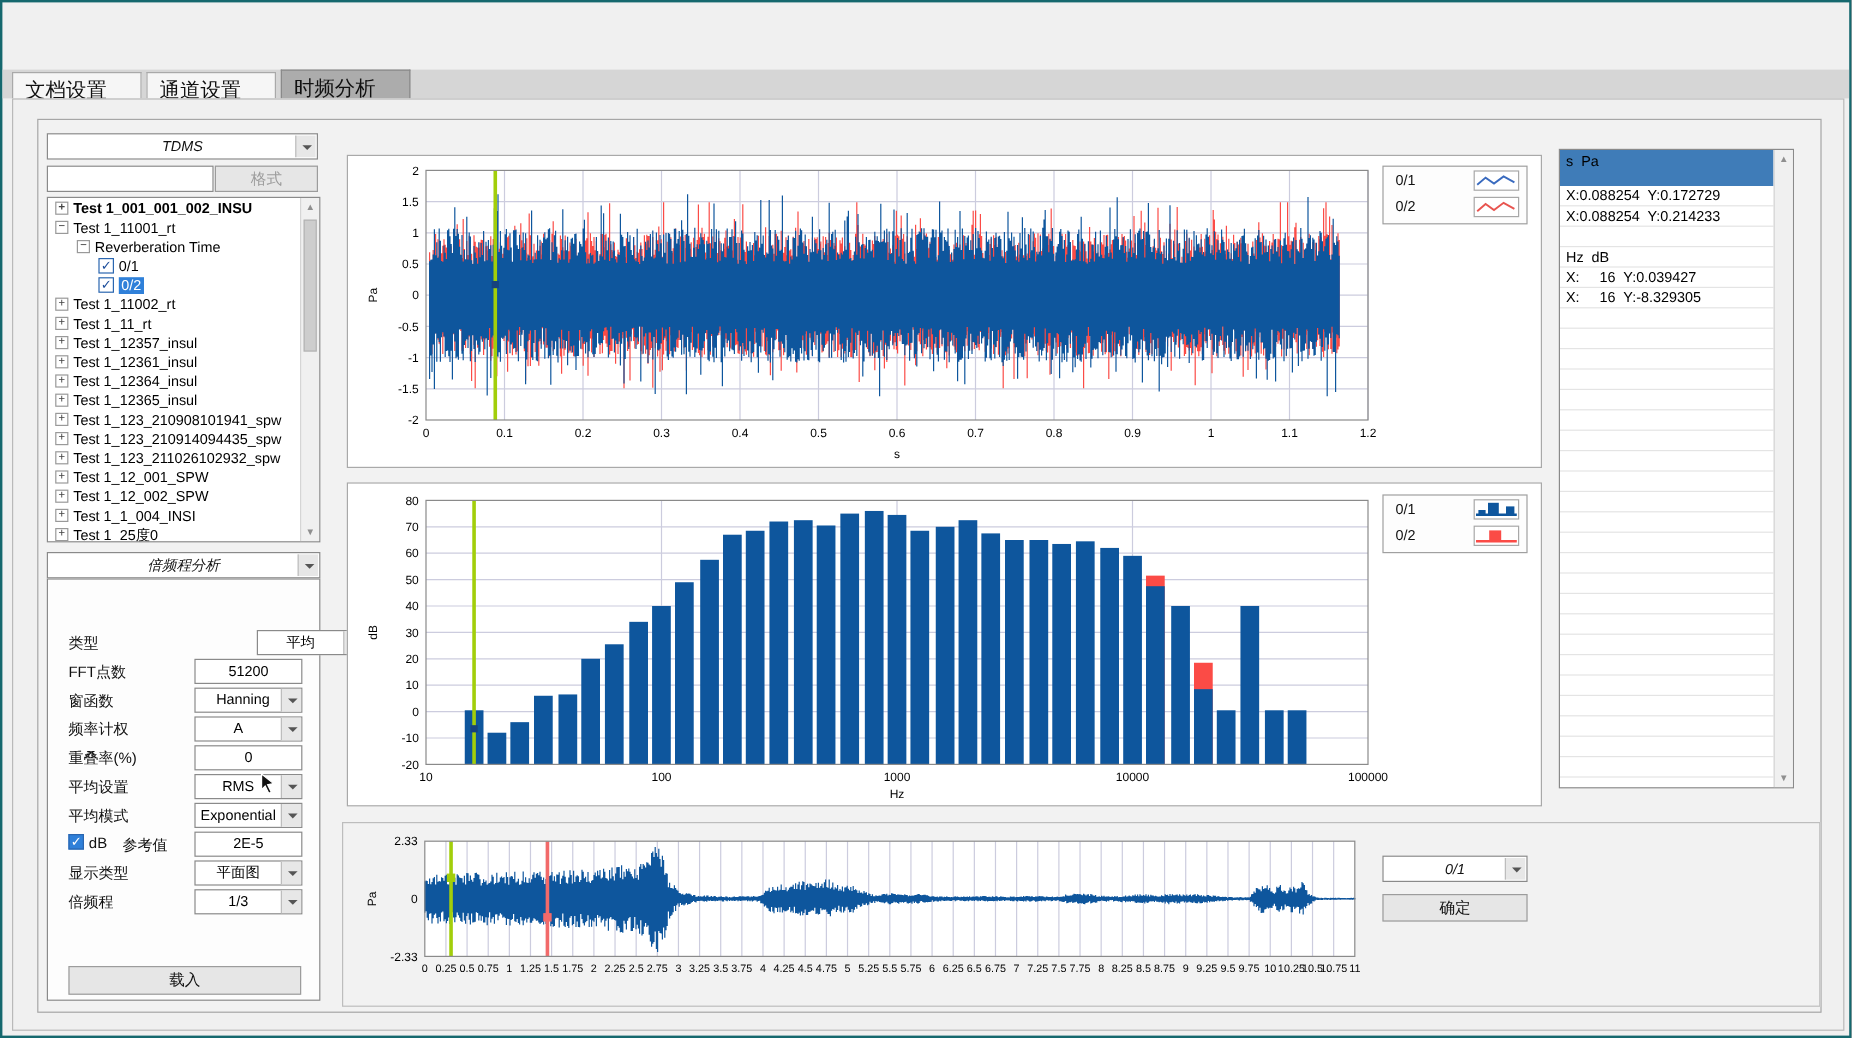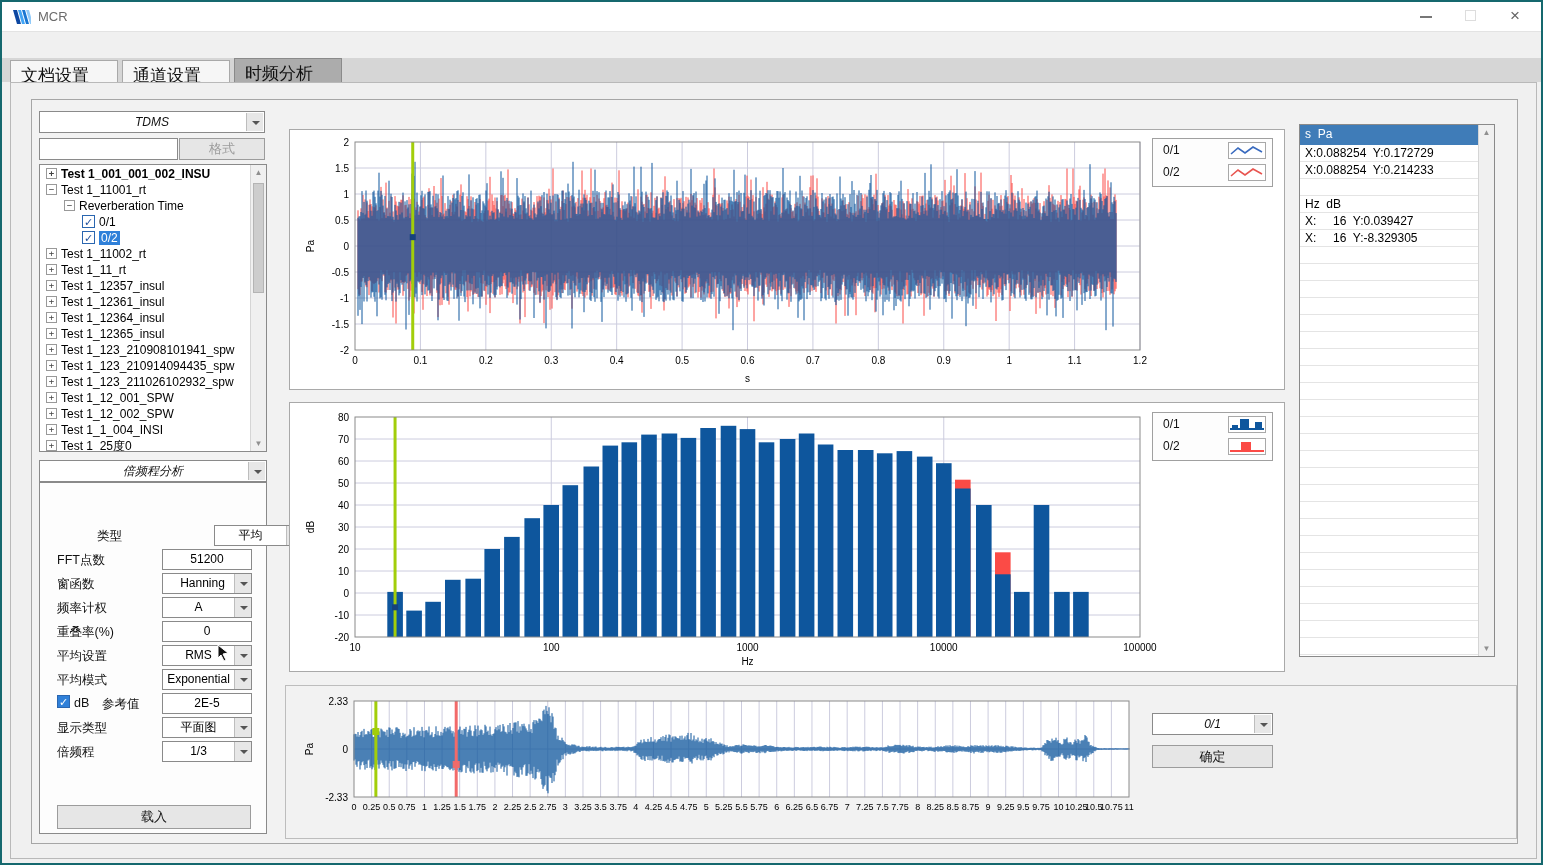--- a/index.html
+++ b/index.html
@@ -39,48 +39,31 @@
   .vscroll .thumb{position:absolute;left:2px;width:11px;background:#cdcdcd;border:1px solid #b4b4b4;}
   .settings{position:absolute;background:#fdfdfd;border:1px solid #8a8a8a;}
   .srow-label{position:absolute;font-size:12.5px;color:#111;}
   .ctl{position:absolute;width:90px;height:21px;background:#fff;border:1px solid #8a8a8a;font-size:12px;text-align:center;line-height:19px;}
   .ctl .arrowbtn{position:absolute;right:0;top:0;bottom:0;width:17px;background:#e7e7e7;border-left:1px solid #bdbdbd;}
   .panel-white{position:absolute;background:#fff;border:1px solid #a9a9a9;}
   .legendbox{position:absolute;background:#fdfdfd;border:1px solid #a0a0a0;}
   .legrow{position:relative;height:22px;line-height:22px;font-size:12px;color:#111;padding-left:10px;}
   .legicon{position:absolute;right:6px;top:3px;width:38px;height:17px;border:1px solid #a8a8a8;background:#fff;}
   .cursorpanel{position:absolute;background:#fff;border:1px solid #8a8a8a;overflow:hidden;}
-  .cl-header{height:20px;background:#3f7cb8;color:#ffffff;font-size:12px;line-height:18px;padding-left:5px;white-space:pre;}
+  .cl-header{height:30px;background:#3f7cb8;color:#000000;font-size:12px;line-height:18px;padding-left:5px;white-space:pre;}
   .cl-row{height:17px;border-bottom:1px solid #e4e4e4;font-size:12px;line-height:17px;padding-left:5px;white-space:pre;color:#000;}
   .infopanel{position:absolute;background:#fff;border:1px solid #8a8a8a;}
   .inf-row{height:19px;border-bottom:1px solid #dcdcdc;font-size:12.5px;line-height:19px;padding-left:6px;color:#000;white-space:pre;}
   .bottom-outer{position:absolute;border:1px solid #bdbdbd;background:#f2f2f2;}
   svg text{font-family:"Liberation Sans","DejaVu Sans",sans-serif;}
 </style>
 </head>
 <body>
 
 <div class="window">
-  <div class="titlebar">
-    <span class="appicon">
-      <svg width="20" height="20" viewBox="0 0 20 20">
-        <rect x="0" y="1" width="18" height="18" fill="#ffffff"></rect>
-        <polygon points="1,3 5,3 9,17 5,17" fill="#0d47a1"></polygon>
-        <polygon points="6,3 9,3 13,17 10,17" fill="#42a5f5"></polygon>
-        <polygon points="10,3 13,3 17,17 14,17" fill="#1976d2"></polygon>
-        <polygon points="14,3 17,3 19,10 19,17 18,17" fill="#90caf9"></polygon>
-      </svg>
-    </span>
-    <span class="apptitle">MCR</span>
-    <div class="wincontrols">
-      <span class="wc"><span class="wc-min-bar"></span></span>
-      <span class="wc"><span class="wc-max-box"></span></span>
-      <span class="wc wc-close">×</span>
-    </div>
-  </div>
   <div class="tabbar" id="tabbar">
       <div class="tab" style="left: 8px;">文档设置</div>
       <div class="tab" style="left: 120px;">通道设置</div>
       <div class="tab active" style="left: 232px;">时频分析</div>
     </div>
   <div class="content">
     <div class="groupbox" id="groupbox">
 
       <div class="combo" id="combo-format" style="left:7px;top:11px;width:226px;height:22px;">
         <span>TDMS</span>
@@ -118,21 +101,21 @@
         </div>
       </div>
       <div class="combo" style="left:7px;top:360px;width:228px;height:22px;">
         <span>倍频程分析</span>
         <span class="arrowbtn">
             <span class="carrow"></span>
           </span>
       </div>
       <div class="settings" id="settings" style="left:7px;top:382px;width:228px;height:352px;">
         <div class="btn" style="left:17px;top:322px;width:194px;height:24px;line-height:22px;">载入</div>
-      <span class="srow-label" style="left: 17px; top: 45px; margin-left: 40px;">类型</span>
+      <span class="srow-label" style="left: 17px; top: 45px;">类型</span>
           <div class="ctl" style="left: 136px; top: 42px; margin-left: 38px;">
             <span style="display: block; margin-right: 17px;">平均</span>
             <span class="arrowbtn">
               <span class="carrow"></span>
             </span>
           </div>
           <span class="srow-label" style="left: 17px; top: 69px;">FFT点数</span>
           <div class="ctl" style="left: 122px; top: 66px;"><span>51200</span></div>
           <span class="srow-label" style="left: 17px; top: 93px;">窗函数</span>
           <div class="ctl" style="left: 122px; top: 90px;">

